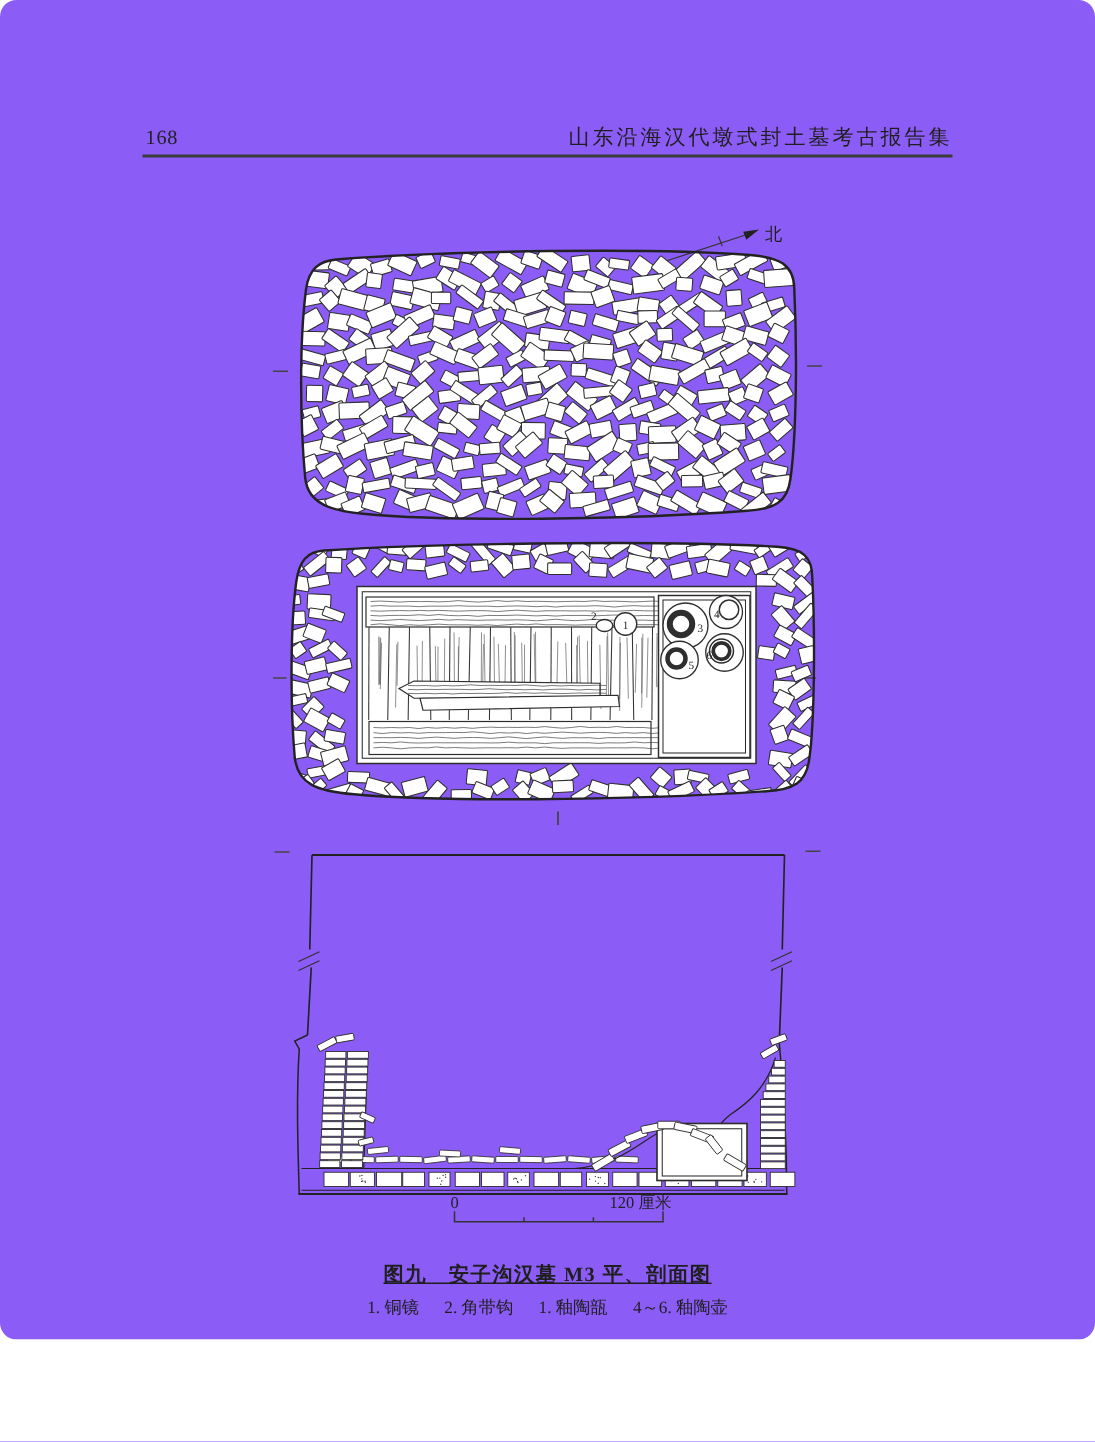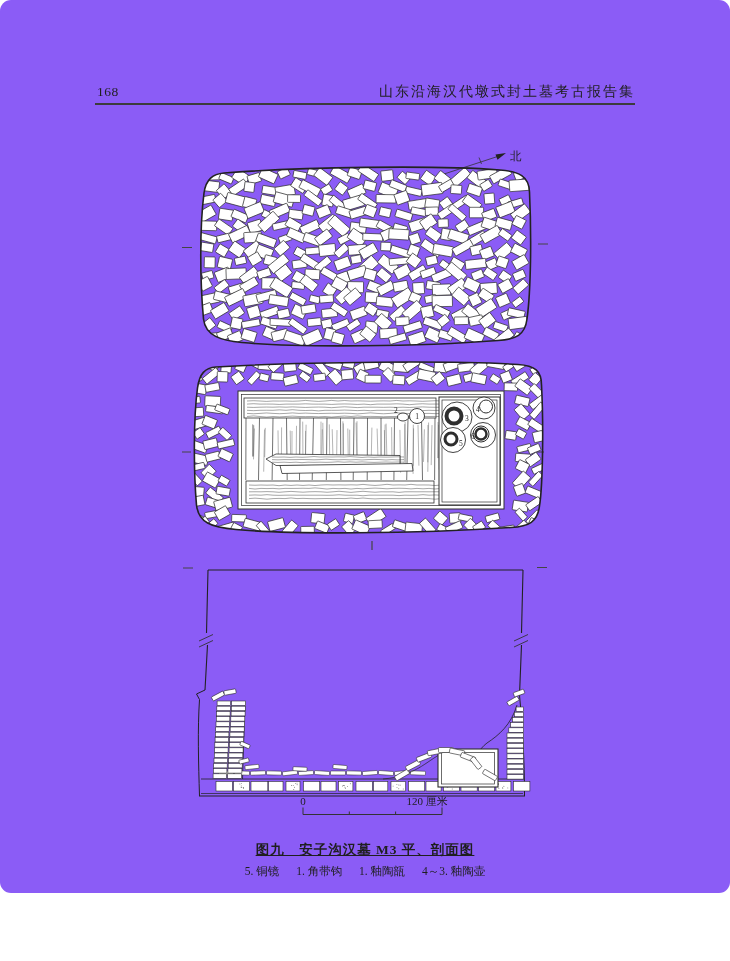--- a/index.html
+++ b/index.html
@@ -798,20 +798,20 @@
       <line x1="169.3" y1="256.5" x2="169.3" y2="259.5" stroke="#333" stroke-width="1"></line>
       <line x1="215.6" y1="256.5" x2="215.6" y2="259.5" stroke="#333" stroke-width="1"></line>
       <text class="scl" x="123" y="250" text-anchor="middle">0</text>
       <text class="scl" x="247" y="250" text-anchor="middle">120 厘米</text>
     </g>
   </svg>
 
   <div class="caption">
     <div class="cap1">图九　安子沟汉墓 M3 平、剖面图</div>
     <div class="cap2">
-      <span>5. 铜镜</span>
-      <span>1. 角带钩</span>
+      <span>1. 铜镜</span>
+      <span>2. 角带钩</span>
       <span>1. 釉陶瓿</span>
-      <span>4～3. 釉陶壶</span>
+      <span>4～6. 釉陶壶</span>
     </div>
   </div>
 
 </div>
 
 </body></html>

